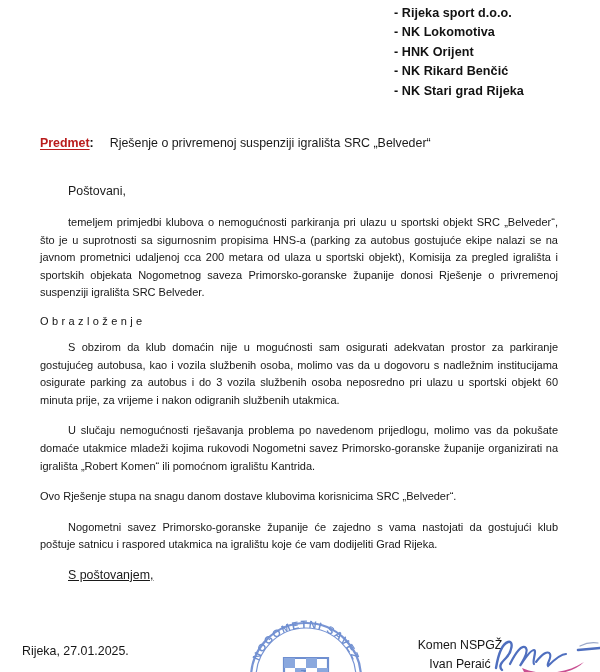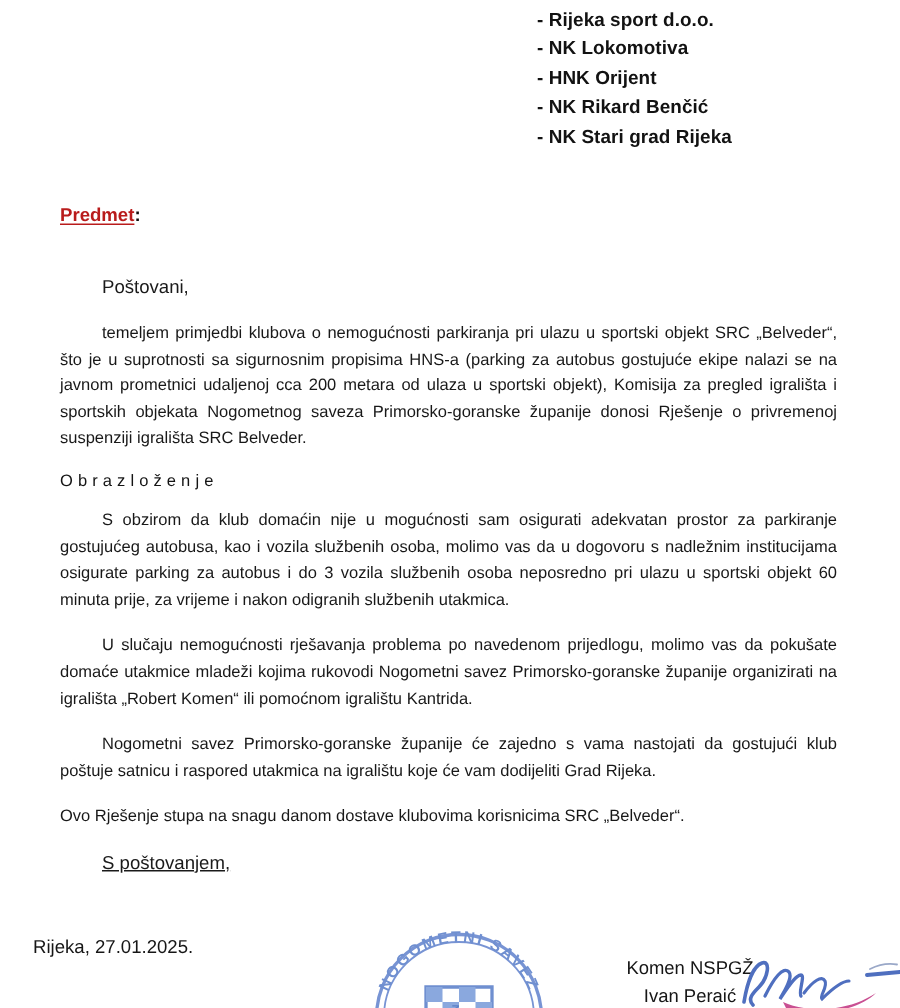--- a/index.html
+++ b/index.html
@@ -27,20 +27,21 @@
     top: 4px;
     width: 240px;
   }
   .recipient-line {
     font-size: 12.6px;
     font-weight: bold;
     line-height: 19.4px;
     letter-spacing: 0.05px;
     white-space: nowrap;
     color: #121212;
+    margin-left: 36px;
   }
 
   
   .subject-row {
     position: absolute;
     left: 40px;
     top: 136px;
     width: 520px;
     display: flex;
     align-items: baseline;
@@ -101,21 +102,21 @@
     font-size: 12.4px;
     text-indent: 28px;
     margin-top: 14px;
     text-decoration: underline;
   }
 
   
   .date-line {
     position: absolute;
     left: 22px;
-    top: 624px;
+    top: 644px;
     font-size: 12.4px;
     color: #161616;
     white-space: nowrap;
   }
   .sign-block {
     position: absolute;
     left: 405px;
     top: 636px;
     width: 110px;
     text-align: center;
@@ -152,35 +153,36 @@
     <div class="recipient-line">- Rijeka sport d.o.o.</div>
     <div class="recipient-line">- NK Lokomotiva</div>
     <div class="recipient-line">- HNK Orijent</div>
     <div class="recipient-line">- NK Rikard Benčić</div>
     <div class="recipient-line">- NK Stari grad Rijeka</div>
   </div>
 
   <div class="subject-row">
     <span class="subject-label">Predmet</span>
       <span class="subject-colon">:</span>
+    <span class="subject-value">Rješenje o privremenoj suspenziji igrališta SRC „Belveder“</span>
   </div>
 
   <div class="body">
 
     <div class="salutation">Poštovani,</div>
 
     <p class="para">temeljem primjedbi klubova o nemogućnosti parkiranja pri ulazu u sportski objekt SRC „Belveder“, što je u suprotnosti sa sigurnosnim propisima HNS-a (parking za autobus gostujuće ekipe nalazi se na javnom prometnici udaljenoj cca 200 metara od ulaza u sportski objekt), Komisija za pregled igrališta i sportskih objekata Nogometnog saveza Primorsko-goranske županije donosi Rješenje o privremenoj suspenziji igrališta SRC Belveder.</p>
 
     <div class="heading-center">Obrazloženje</div>
 
     <p class="para">S obzirom da klub domaćin nije u mogućnosti sam osigurati adekvatan prostor za parkiranje gostujućeg autobusa, kao i vozila službenih osoba, molimo vas da u dogovoru s nadležnim institucijama osigurate parking za autobus i do 3 vozila službenih osoba neposredno pri ulazu u sportski objekt 60 minuta prije, za vrijeme i nakon odigranih službenih utakmica.</p>
     <p class="para">U slučaju nemogućnosti rješavanja problema po navedenom prijedlogu, molimo vas da pokušate domaće utakmice mladeži kojima rukovodi Nogometni savez Primorsko-goranske županije organizirati na igrališta „Robert Komen“ ili pomoćnom igralištu Kantrida.</p>
+    <p class="para noindent last-left">Ovo Rješenje stupa na snagu danom dostave klubovima korisnicima SRC „Belveder“.</p>
+
     <p class="para">Nogometni savez Primorsko-goranske županije će zajedno s vama nastojati da gostujući klub poštuje satnicu i raspored utakmica na igralištu koje će vam dodijeliti Grad Rijeka.</p>
-
-    <p class="para noindent last-left">Ovo Rješenje stupa na snagu danom dostave klubovima korisnicima SRC „Belveder“.</p>
 
     <div class="closing">S poštovanjem,</div>
   </div>
 
   <div class="date-line">Rijeka, 27.01.2025.</div>
 
   <div class="stamp">
     <svg width="124" height="124" viewBox="0 0 124 124" aria-hidden="true">
       <defs>
         <path id="stamp-arc-top" d="M 12,62 A 50,50 0 0 1 112,62"></path>

